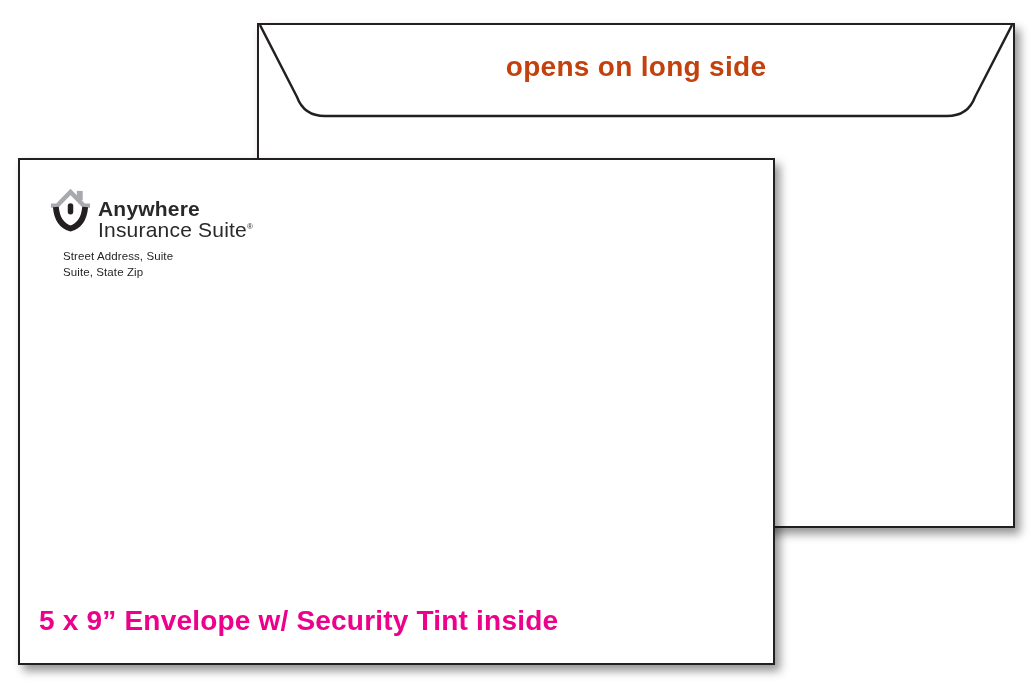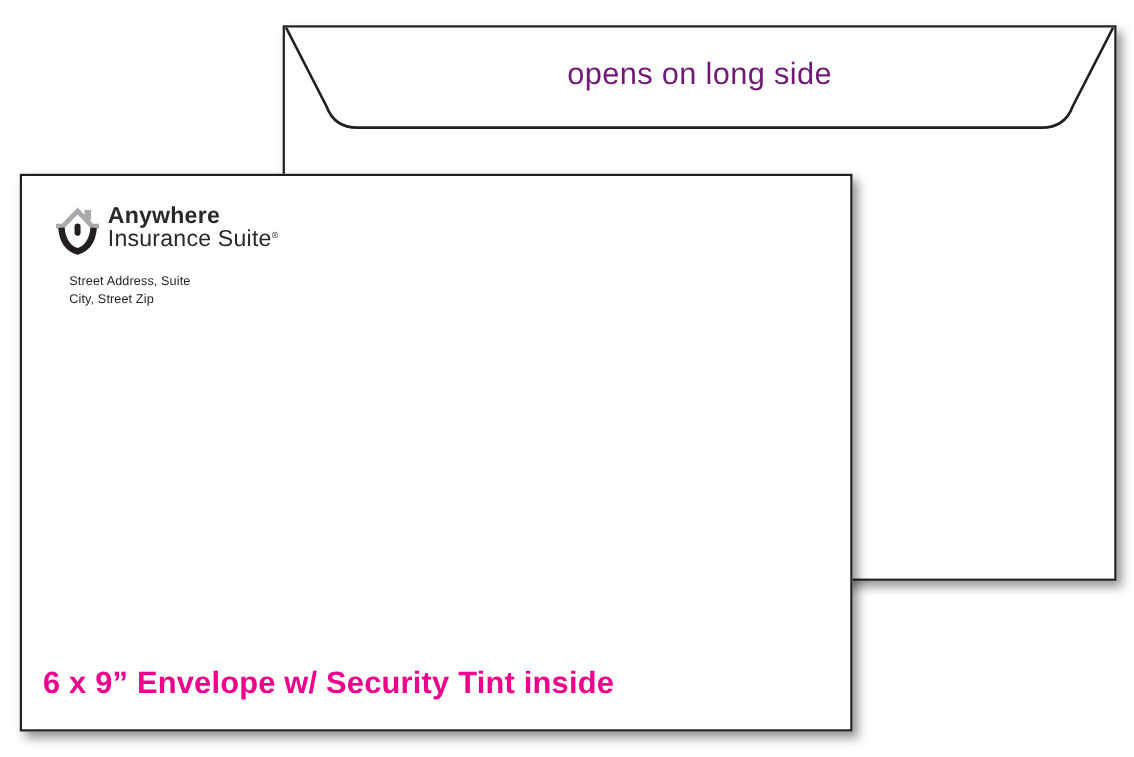--- a/index.html
+++ b/index.html
@@ -42,23 +42,23 @@
     height: 501px;
     display: block;
   }
   .flap-label {
     position: absolute;
     top: 26px;
     left: 0;
     right: 0;
     text-align: center;
     font-size: 28px;
-    font-weight: normal;
+    font-weight: bold;
     letter-spacing: 0.3px;
-    color: #701a75;
+    color: #c2410c;
   }
   .logo-row {
     position: absolute;
     left: 29px;
     top: 26px;
     display: flex;
     align-items: flex-start;
   }
   .logo-icon {
     display: block;
@@ -66,20 +66,21 @@
   }
   .brand-text {
     margin-left: 6px;
     color: #2b282a;
   }
   .brand-line1 {
     font-size: 21px;
     font-weight: bold;
     line-height: 21px;
     letter-spacing: 0.2px;
+    margin-top: 12px;
   }
   .brand-line2 {
     font-size: 21px;
     font-weight: normal;
     line-height: 22px;
     letter-spacing: 0.2px;
   }
   .brand-line2 sup {
     font-size: 8px;
     vertical-align: super;
@@ -131,19 +132,19 @@
         <rect x="19.2" y="17" width="5.6" height="11.5" rx="2.8" fill="#231f20"></rect>
       </svg>
       <div class="brand-text">
         <div class="brand-line1">Anywhere</div>
         <div class="brand-line2"><span>Insurance Suite</span><sup>®</sup></div>
       </div>
     </div>
 
     <div class="address">
       <div>Street Address, Suite</div>
-      <div>City, Street Zip</div>
+      <div>Suite, State Zip</div>
     </div>
 
-    <div class="caption">6 x 9” Envelope w/ Security Tint inside</div>
+    <div class="caption">5 x 9” Envelope w/ Security Tint inside</div>
   </div>
 
 </div>
 
 </body></html>

